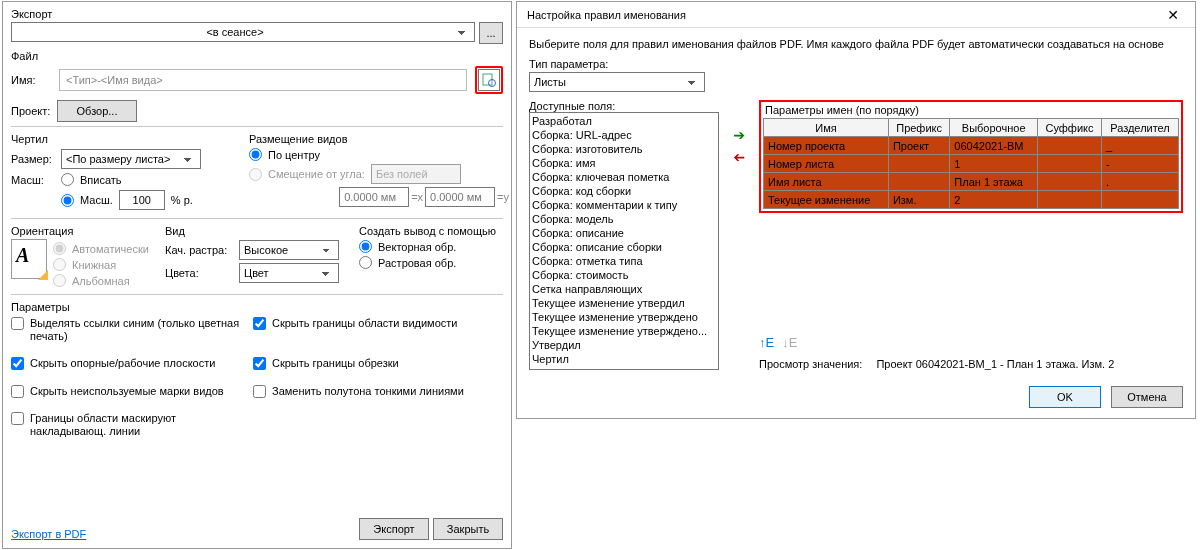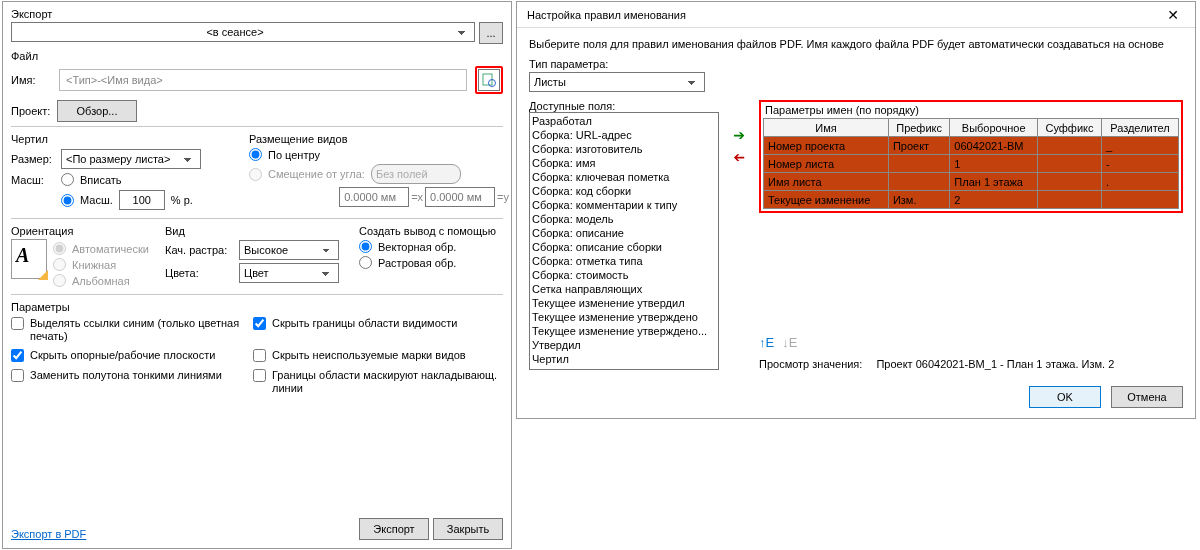--- a/index.html
+++ b/index.html
@@ -33,21 +33,21 @@
 .mid-grid { display: grid; grid-template-columns: 230px 260px; gap: 0 8px; }
 .size-block .row { margin: 4px 0; }
 .mini-input { width: 46px; text-align: center; }
 .coord-input { width: 70px; background: #f0f0f0; color: #777; }
 
 .bottom-grid { display: grid; grid-template-columns: 150px 190px 150px; gap: 0 4px; }
 .orient-icon { width: 36px; height: 40px; border: 1px solid #999; position: relative; background: #fff; }
 .orient-icon:after { content:"A"; position:absolute; left:4px; top:4px; font-size:20px; font-weight:bold; font-style:italic; font-family: "Times New Roman", serif; }
 .orient-icon .corner { position:absolute; right:-2px; bottom:-2px; width:0; height:0; border-left:10px solid transparent; border-bottom:10px solid #f5b742; }
 
-.params-grid { display: grid; grid-template-columns: 230px 260px; gap: 2px 12px; }
+.params-grid { display: grid; grid-template-columns: 230px 260px; gap: 10px 12px; }
 .params-grid label { margin: 2px 0; align-items: flex-start; }
 .params-grid label span { line-height: 1.2; }
 
 .footer-left { display: flex; align-items: flex-end; gap: 4px; margin-top: auto; }
 .link { color: #0066cc; text-decoration: underline; cursor: pointer; }
 
 
 .titlebar { display: flex; align-items: center; height: 26px; padding: 0 2px 0 10px; border-bottom: 1px solid #ddd; }
 .titlebar .close { width: 40px; height: 24px; display: flex; align-items: center; justify-content: center; font-size: 14px; cursor: pointer; }
 .right-body { padding: 8px 12px 8px 12px; display: flex; flex-direction: column; flex: 1; }
@@ -142,21 +142,21 @@
           <label>
             <input type="radio" name="pl" checked="" style="">
             <span>По центру</span>
           </label>
         </div>
       <div class="row">
         <label class="disabled-radio">
             <input type="radio" name="pl" disabled="" style="">
             <span>Смещение от угла:</span>
           </label>
-        <select disabled="" style="width:90px;background:#eee;color:#888;border-radius:9px;"><option>Без полей</option></select>
+        <select disabled="" style="width:90px;background:#eee;color:#888;"><option>Без полей</option></select>
       </div>
       <div class="row" style="justify-content:flex-end;gap:2px;">
         <input class="coord-input" type="text" disabled="" value="0.0000 мм" style="">
         <span style="color:#888;">=x</span>
         <input class="coord-input" type="text" disabled="" value="0.0000 мм" style="">
         <span style="color:#888;">=y</span>
       </div>
     </div>
   </div>
 
@@ -229,20 +229,24 @@
       </label>
     <label>
         <input type="checkbox" checked="" style="">
         <span>Скрыть границы области видимости</span>
       </label>
     <label>
         <input type="checkbox" checked="" style="">
         <span>Скрыть опорные/рабочие плоскости</span>
       </label>
     <label>
+        <input type="checkbox" checked="" style="">
+        <span>Скрыть границы обрезки</span>
+      </label>
+    <label>
         <input type="checkbox" style="">
         <span>Скрыть неиспользуемые марки видов</span>
       </label>
     <label>
         <input type="checkbox" style="">
         <span>Заменить полутона тонкими линиями</span>
       </label>
     <label>
         <input type="checkbox" style="">
         <span>Границы области маскируют накладывающ. линии</span>

